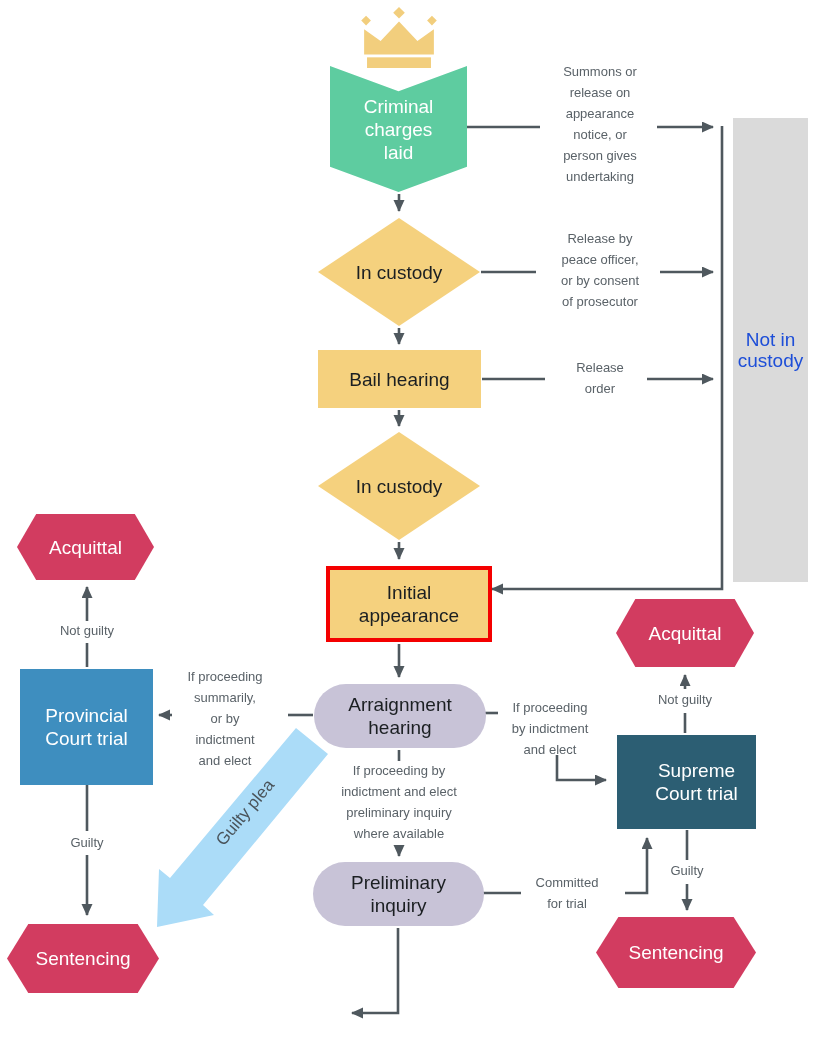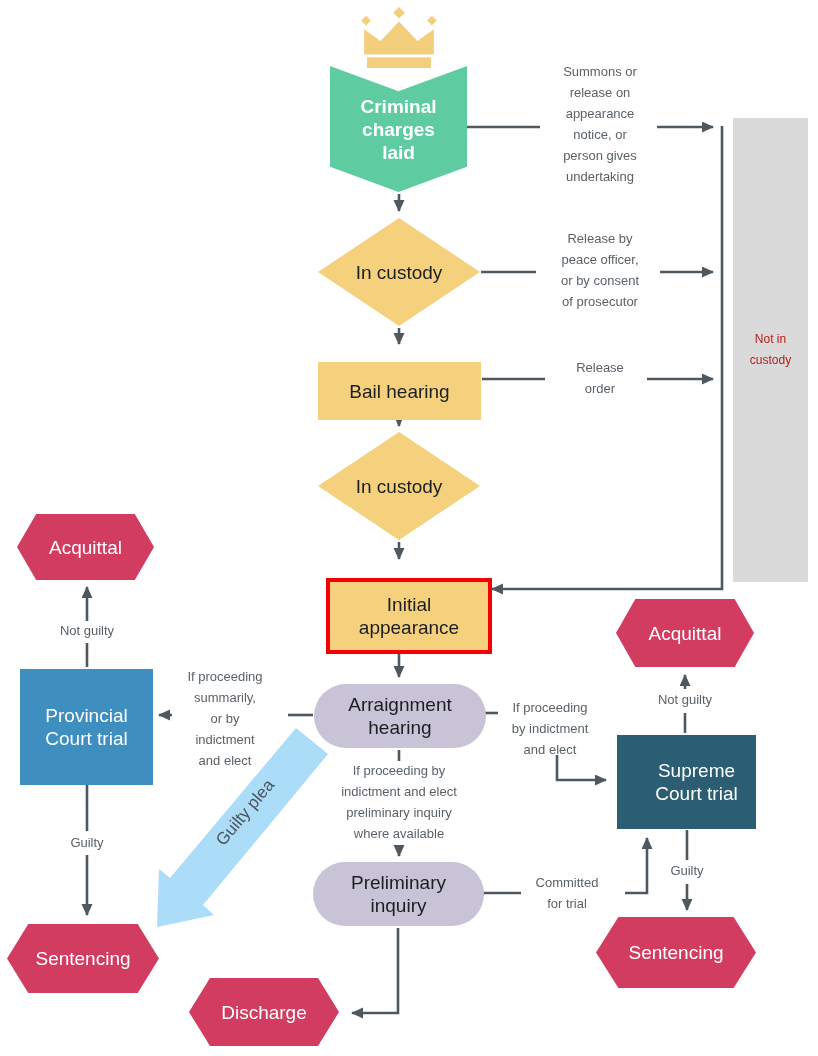--- a/index.html
+++ b/index.html
@@ -10,36 +10,35 @@
   .layer{position:absolute;left:0;top:0;}
   .node{
     position:absolute;display:flex;align-items:center;justify-content:center;
     text-align:center;font-size:19px;line-height:23px;color:#1b1f22;
     white-space:pre-line;box-sizing:border-box;
   }
   .white{color:#ffffff;}
   .banner{
     background:var(--green,#5ECCA0);
     clip-path:polygon(0 0,50% 20%,100% 0,100% 80%,50% 100%,0 80%);
-    font-weight:bold;
   }
   .diamond{
     background:var(--yellow,#F5D17E);
     clip-path:polygon(50% 0,100% 50%,50% 100%,0 50%);
   }
-  .rect-yellow{background:var(--yellow,#F5D17E);margin-top:12px;}
+  .rect-yellow{background:var(--yellow,#F5D17E);}
   .red-frame{border:4px solid var(--red-border,#F40000);}
   .pill{background:var(--lavender,#C8C3D7);border-radius:32px;}
   .hex{
     background:var(--crimson,#D23C60);color:#fff;
     clip-path:polygon(0 50%,14% 0,86% 0,100% 50%,86% 100%,14% 100%);
   }
   .rect-blue{background:var(--blue,#3E8EBF);color:#fff;}
   .rect-teal{background:var(--teal,#2C5E73);color:#fff;padding-left:20px;}
-  .rect-gray{background:var(--gray-box,#DADADA);color:#b91c1c;font-size:12px;line-height:21px;}
+  .rect-gray{background:var(--gray-box,#DADADA);color:#1d4ed8;font-size:19px;line-height:21px;}
   .label{
     position:absolute;font-size:13px;line-height:21px;
     color:var(--label-text,#5A6268);text-align:center;white-space:pre-line;
   }
   .plea-label{
     color:#4a545b;transform:rotate(-50deg);transform-origin:center center;
     font-size:17px;
   }
   .connectors line,.connectors polyline{
     stroke:var(--line,#4F585E);stroke-width:2.6;fill:none;
@@ -158,23 +157,20 @@
   </div>
 
   <div class="node hex" style="left:7px;top:924px;width:152px;height:69px">
     <span>Sentencing</span>
   </div>
 
   <div class="node hex" style="left:596px;top:917px;width:160px;height:71px">
     <span>Sentencing</span>
   </div>
 
-  <div class="node hex" style="left:189px;top:978px;width:150px;height:68px">
-    <span>Discharge</span>
-  </div>
 
   <div class="node rect-gray" style="left:733px;top:118px;width:75px;height:464px">
     <span>Not in
 custody</span>
   </div>
 
   <div class="label" style="left:535px;top:61px;width:130px">Summons or
 release on
 appearance
 notice, or

